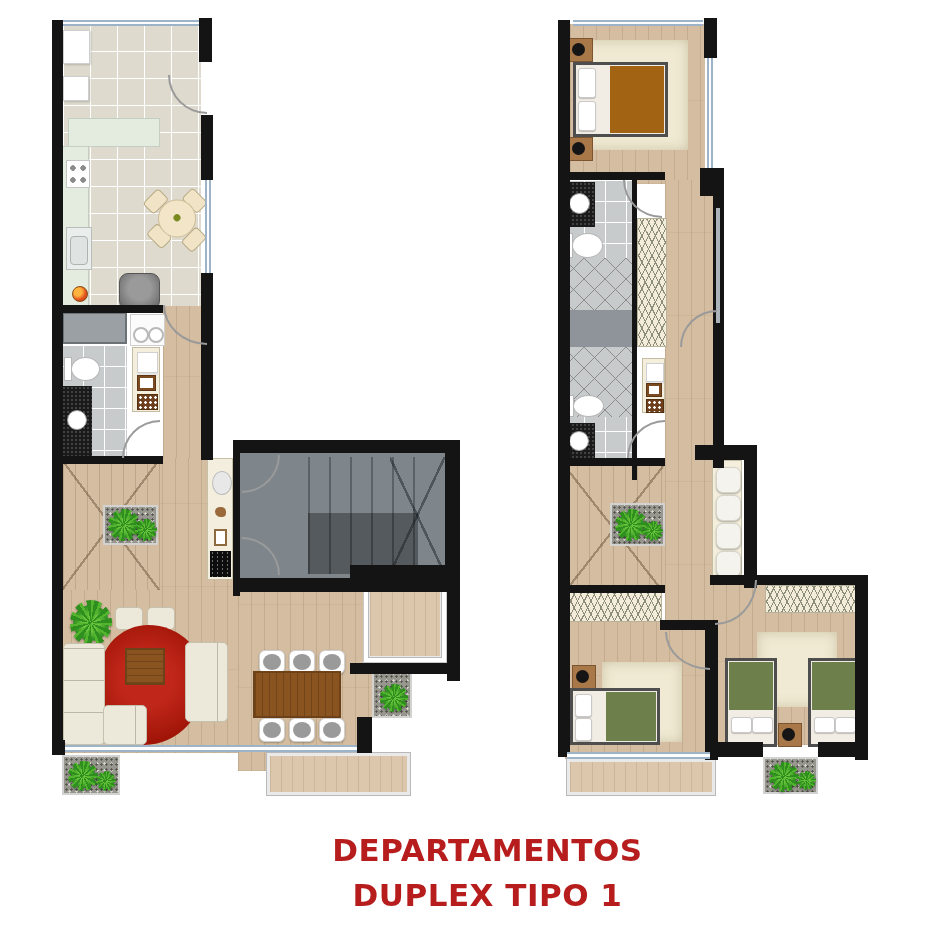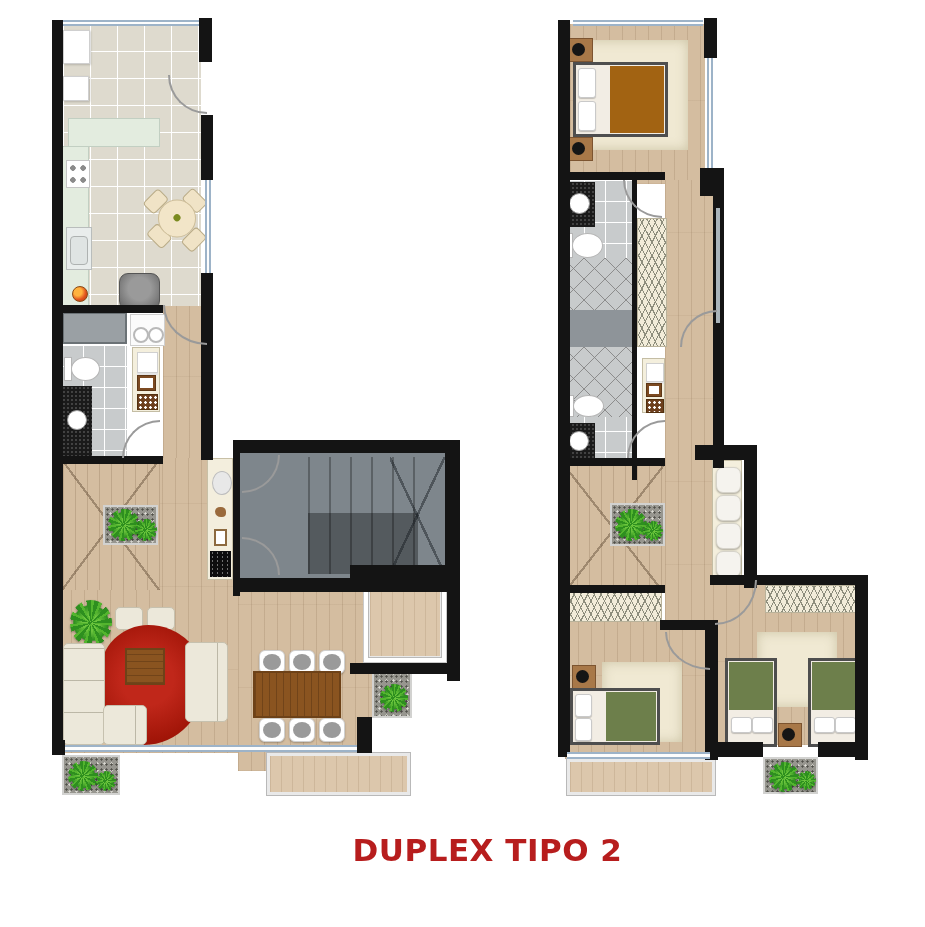--- a/index.html
+++ b/index.html
@@ -355,16 +355,17 @@
     <div class="win-h" style="left:17px;top:734px;width:143px;height:7px;"></div>
 
     <div class="arc bl" style="left:73px;top:162px;width:39px;height:38px;"></div>
     <div class="arc tl" style="left:130px;top:292px;width:37px;height:37px;"></div>
     <div class="arc tl" style="left:77px;top:402px;width:38px;height:38px;"></div>
     <div class="arc bl" style="left:115px;top:614px;width:45px;height:38px;"></div>
     <div class="arc br" style="left:165px;top:562px;width:42px;height:45px;"></div>
   </section>
 
   <div class="title" style="left:50px;right:0;top:828px;">
-    <div>DUPLEX TIPO 2</div>
+    <div>DEPARTAMENTOS</div>
+    <div>DUPLEX TIPO 1</div>
   </div>
 
 </div>
 
 </body></html>

